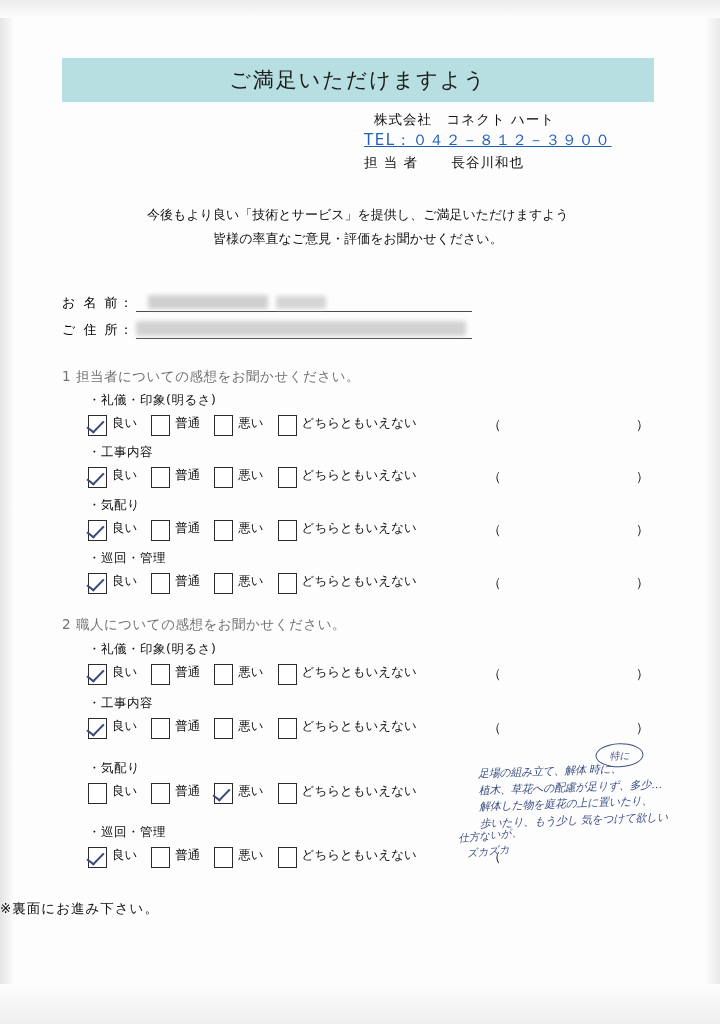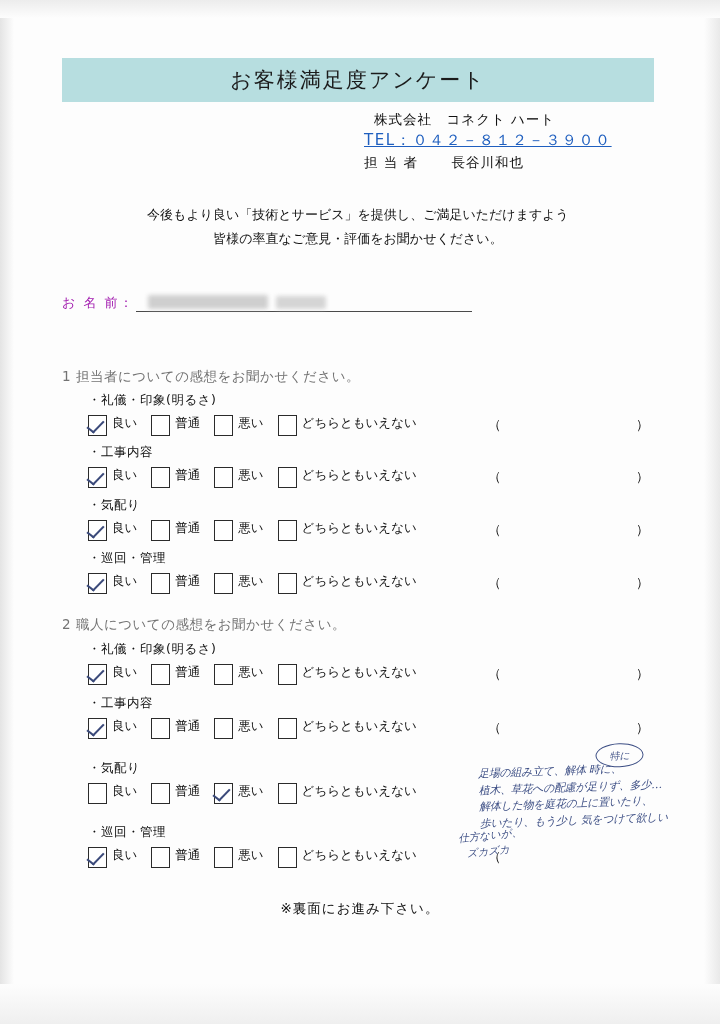--- a/index.html
+++ b/index.html
@@ -124,21 +124,21 @@
   }
   .field-row {
     display: flex;
     align-items: flex-end;
     height: 24px;
     margin-bottom: 3px;
   }
   .field-label {
     font-size: 13px;
     letter-spacing: 2px;
-    color: #a21caf;
+    color: #000000;
     width: 74px;
     flex: none;
     font-family: "DejaVu Sans", sans-serif;
   }
   .field-line {
     flex: 1;
     border-bottom: 1px solid #4a4a4a;
     height: 22px;
     position: relative;
   }
@@ -224,21 +224,21 @@
     left: 548px;
     font-size: 13px;
     color: #111;
   }
 
   .footnote {
     position: absolute;
     left: 0;
     top: 900px;
     width: 720px;
-    text-align: center;
+    text-align: left;
     font-size: 13.5px;
     color: #111;
     letter-spacing: 1px;
     font-family: "DejaVu Sans", sans-serif;
   }
 
   
   .handwriting {
     position: absolute;
     left: 480px;
@@ -287,21 +287,21 @@
 <body>
 
 <div class="page">
 
   <div class="paper-shadow-left"></div>
   <div class="paper-shadow-right"></div>
   <div class="paper-shadow-top"></div>
   <div class="paper-shadow-bottom"></div>
 
   <div class="title-band">
-    <span class="title-text">お客様満足度アンケート</span>
+    <span class="title-text">ご満足いただけますよう</span>
   </div>
 
   <div class="company-block">
     <span class="line co-name">株式会社　コネクト ハート</span>
     <span class="line co-tel">TEL：０４２－８１２－３９００</span>
     <span class="line co-staff">
       <span>担 当 者</span>
       <span class="staff-name">長谷川和也</span>
     </span>
   </div>
@@ -310,20 +310,26 @@
     <span class="ln">今後もより良い「技術とサービス」を提供し、ご満足いただけますよう</span>
     <span class="ln">皆様の率直なご意見・評価をお聞かせください。</span>
   </div>
 
   <div class="fields">
     <div class="field-row">
       <span class="field-label">お 名 前：</span>
       <span class="field-line">
         <span class="redacted r1"></span>
         <span class="redacted r2"></span>
+      </span>
+    </div>
+    <div class="field-row">
+      <span class="field-label">ご 住 所：</span>
+      <span class="field-line">
+        <span class="redacted r3"></span>
       </span>
     </div>
   </div>
 
   <div class="section-title" style="top:368px;">1 担当者についての感想をお聞かせください。</div>
 
   <div class="q-block" style="top:392px;">
     <div class="q-label">・礼儀・印象(明るさ)</div>
     <div class="opt-row">
       <span class="opt">

